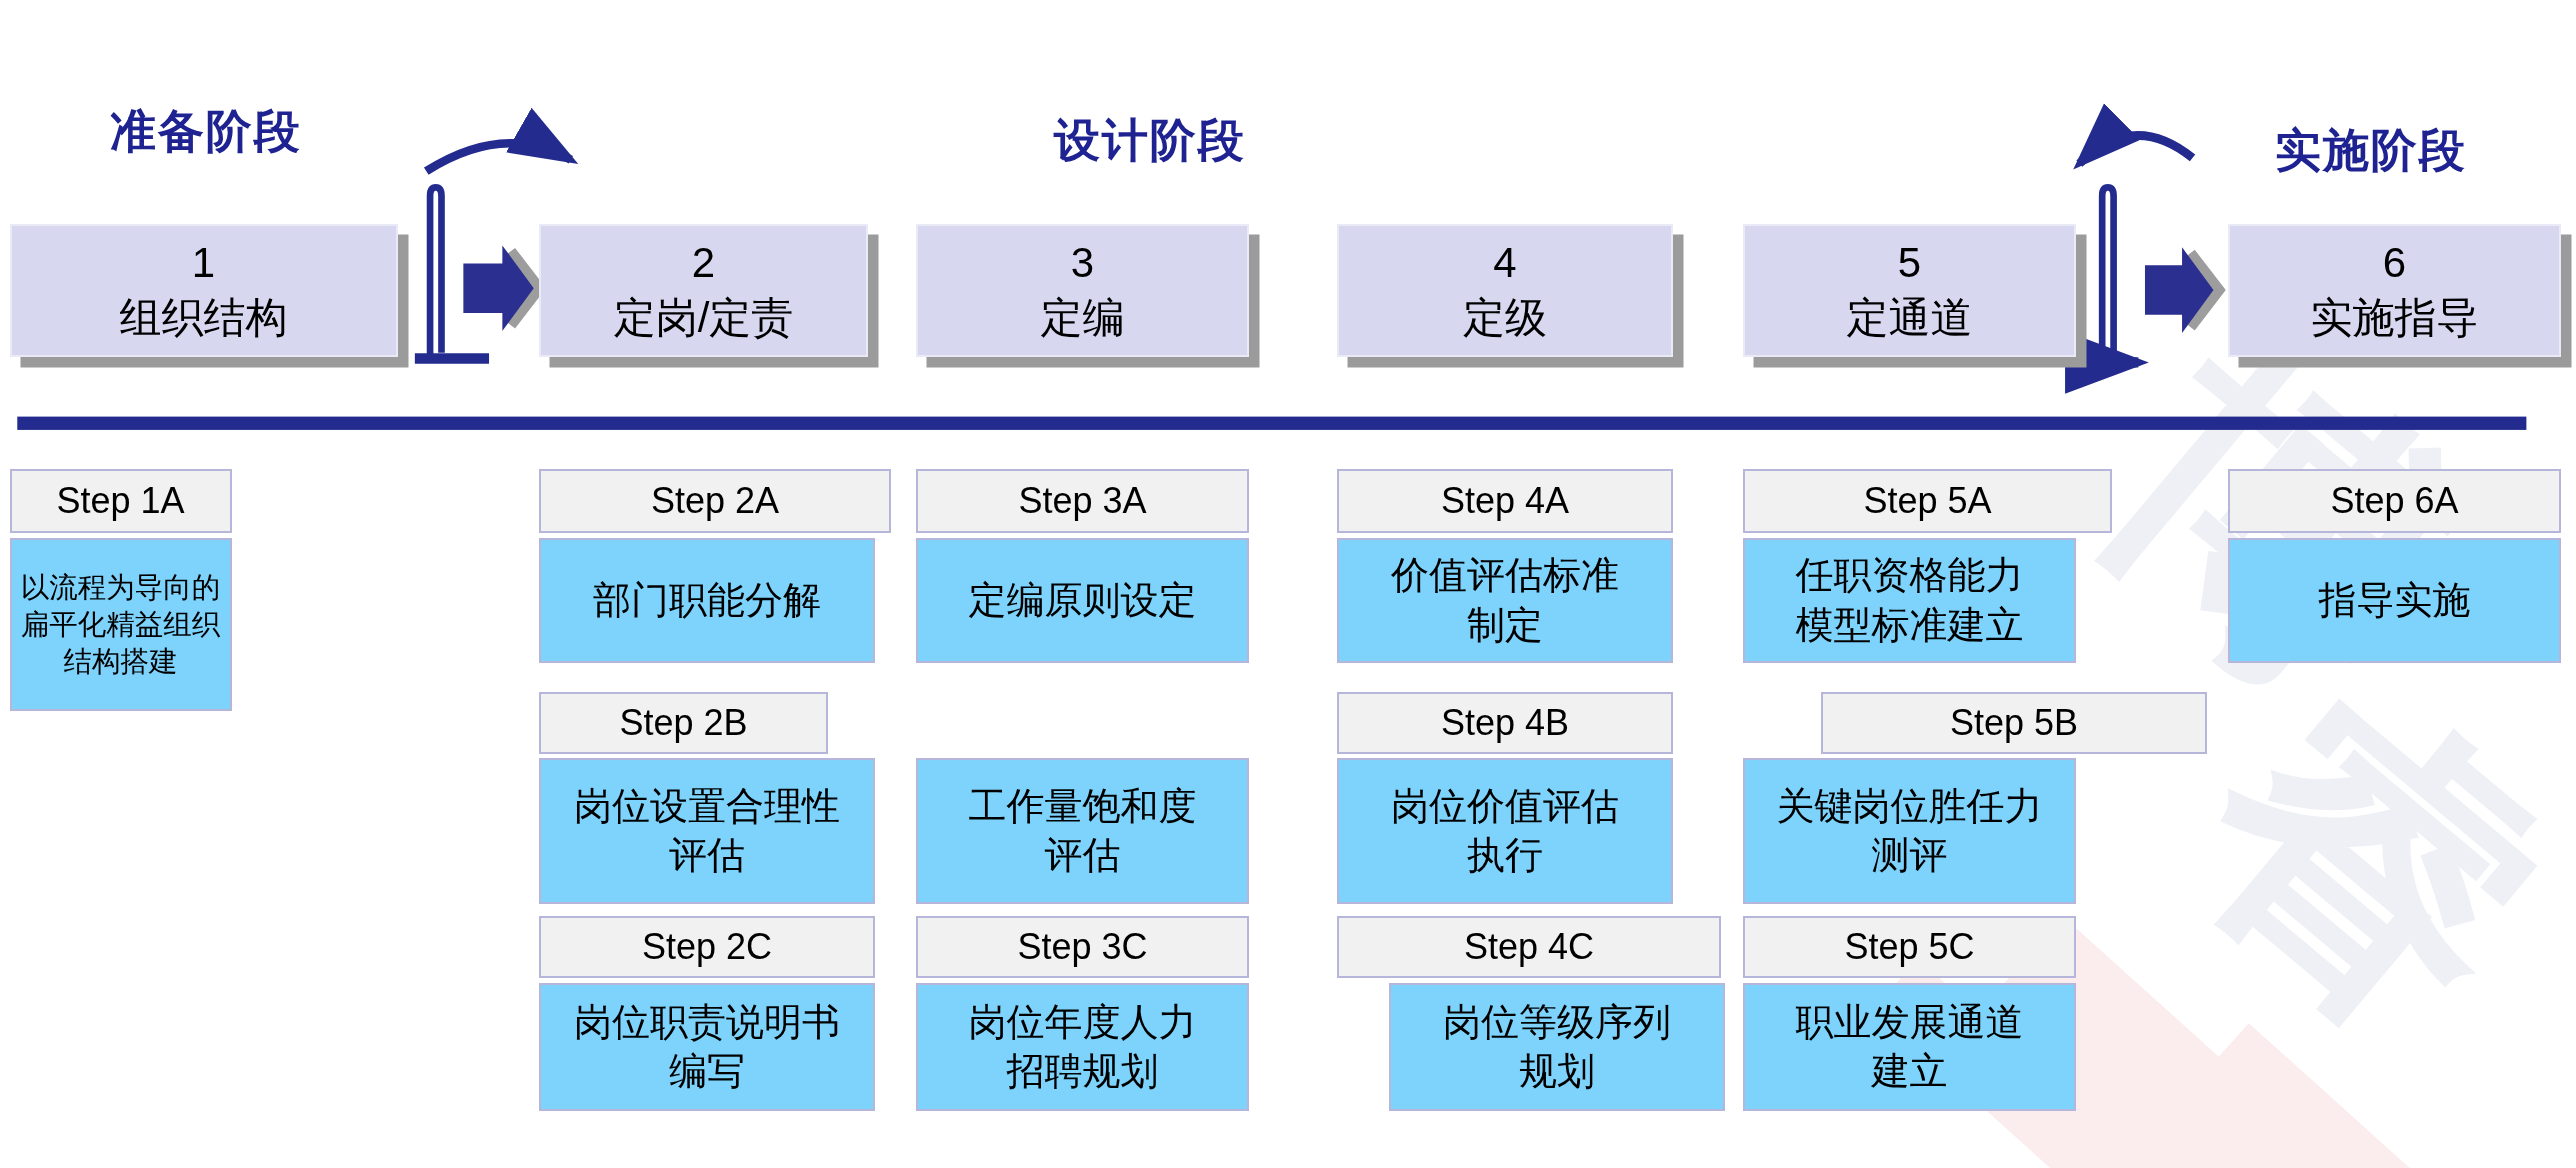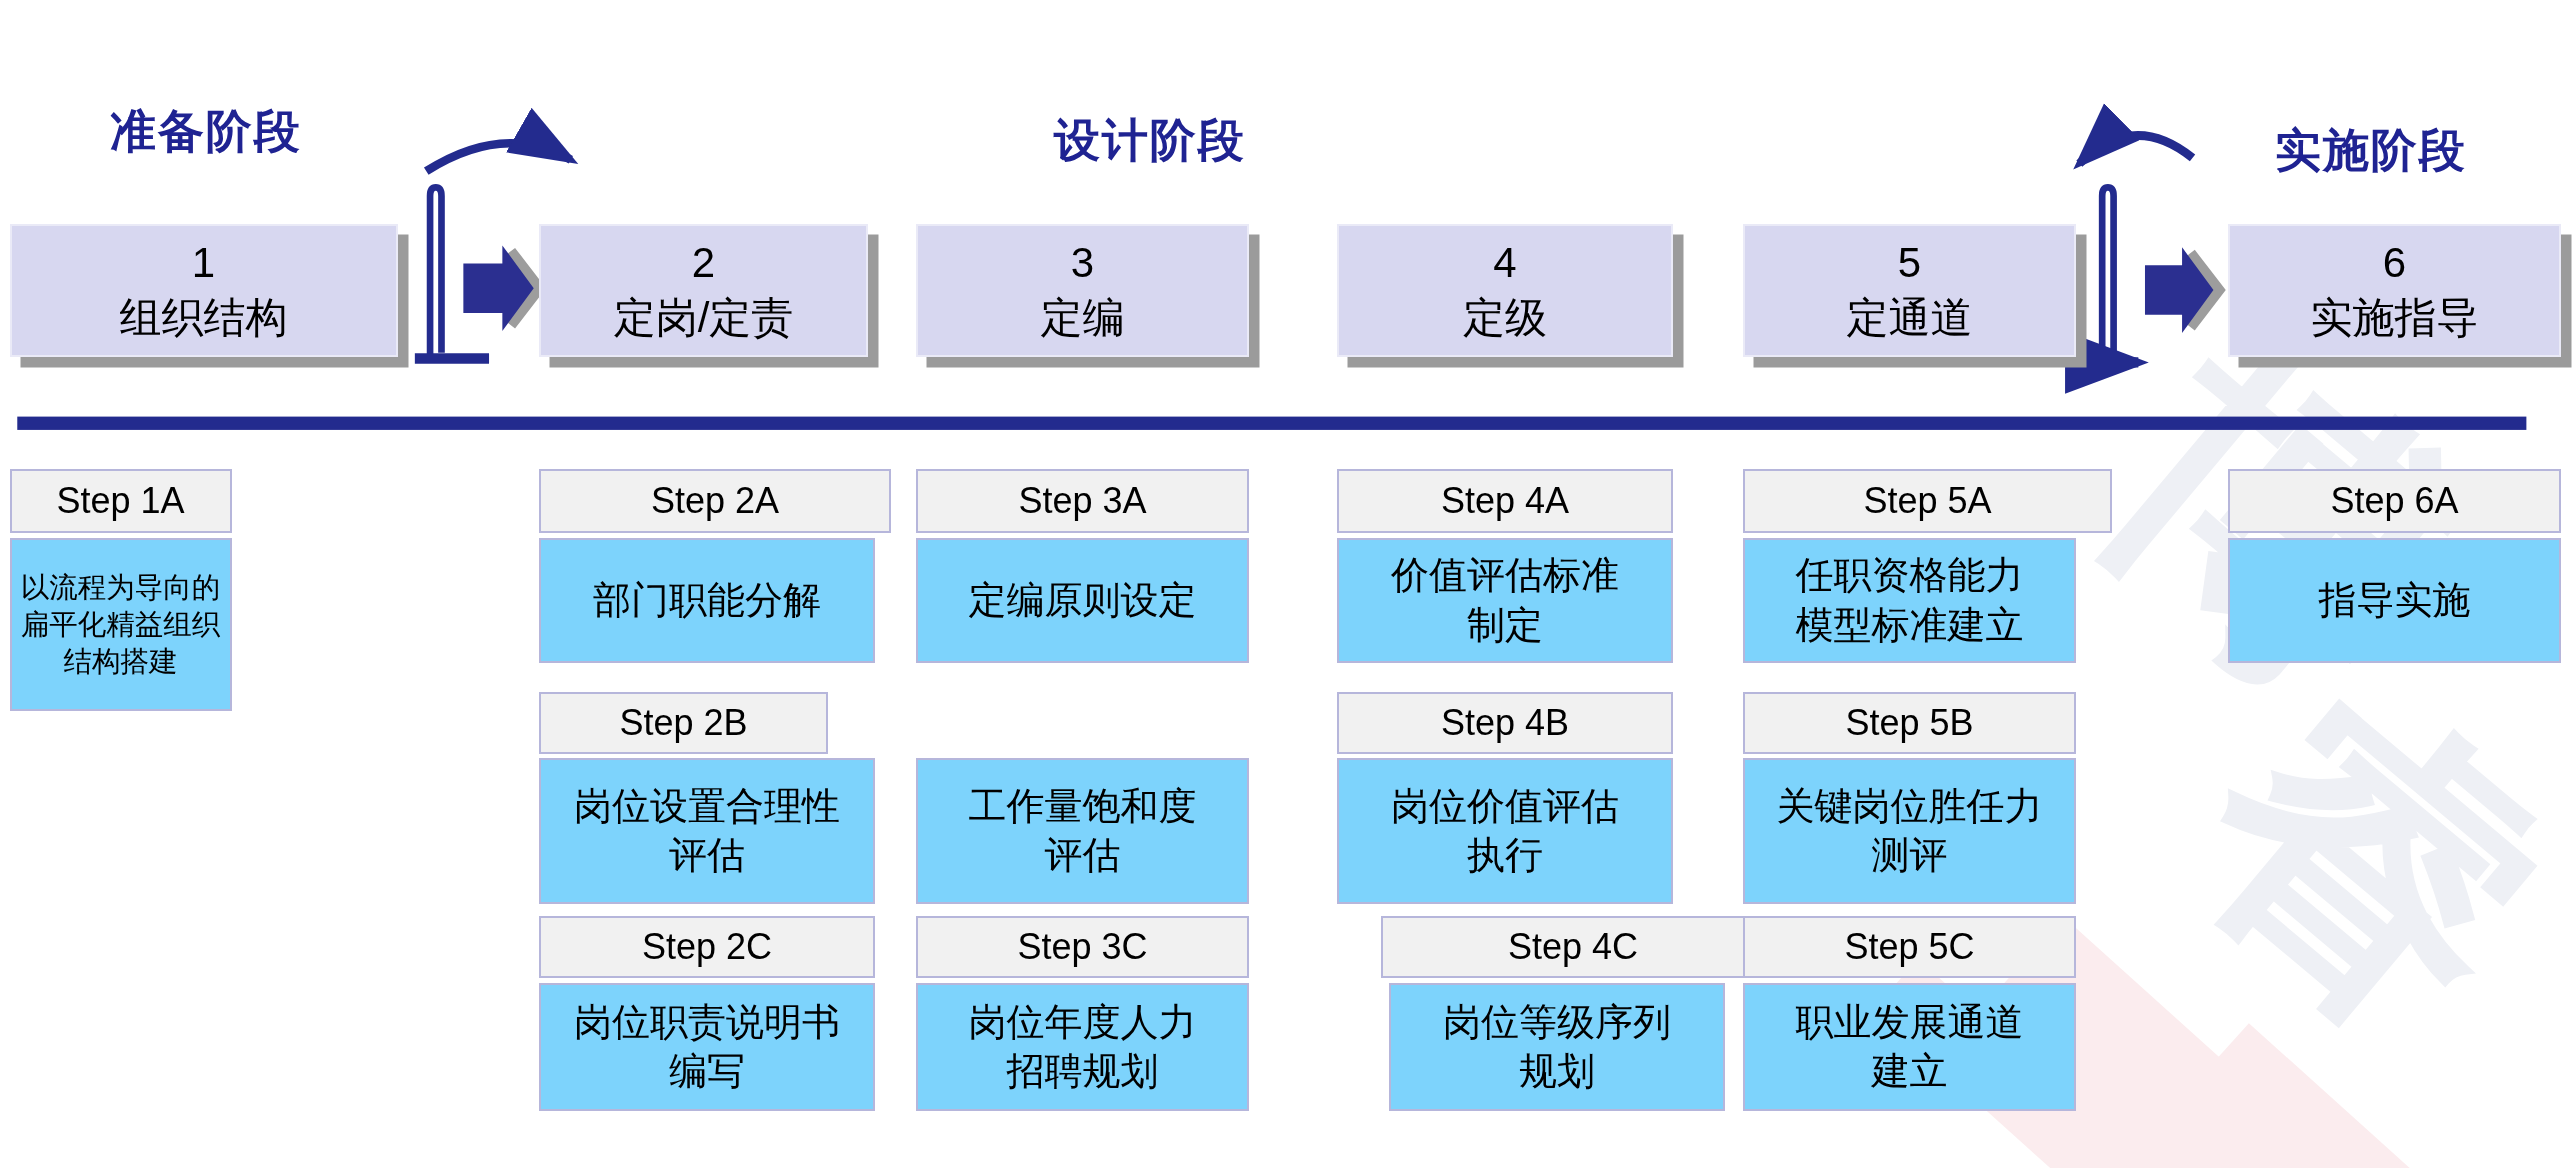--- a/index.html
+++ b/index.html
@@ -134,36 +134,36 @@
     <span>价值评估标准
 制定</span>
   </div>
   <div class="sbox shead hB" style="left:1337px;width:336px;">
     <span>Step 4B</span>
   </div>
   <div class="sbox sbody bB" style="left:1337px;width:336px;">
     <span>岗位价值评估
 执行</span>
   </div>
-  <div class="sbox shead hC" style="left:1337px;width:384px;margin-left:44px;">
+  <div class="sbox shead hC" style="left:1337px;width:384px;">
     <span>Step 4C</span>
   </div>
   <div class="sbox sbody bC" style="left:1357px;width:336px;margin-left:32px;">
     <span>岗位等级序列
 规划</span>
   </div>
 
   <div class="sbox shead hA" style="left:1743px;width:369px;">
     <span>Step 5A</span>
   </div>
   <div class="sbox sbody bA" style="left:1743px;width:333px;">
     <span>任职资格能力
 模型标准建立</span>
   </div>
-  <div class="sbox shead hB" style="left:1743px;width:333px;">
+  <div class="sbox shead hB" style="left:1821px;width:386px;">
     <span>Step 5B</span>
   </div>
   <div class="sbox sbody bB" style="left:1743px;width:333px;">
     <span>关键岗位胜任力
 测评</span>
   </div>
   <div class="sbox shead hC" style="left:1743px;width:333px;">
     <span>Step 5C</span>
   </div>
   <div class="sbox sbody bC" style="left:1743px;width:333px;">

